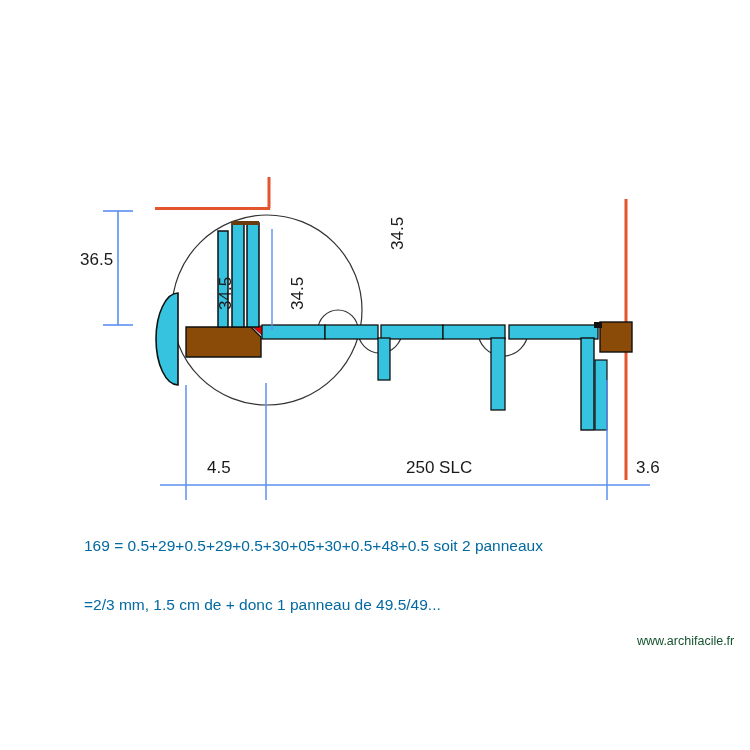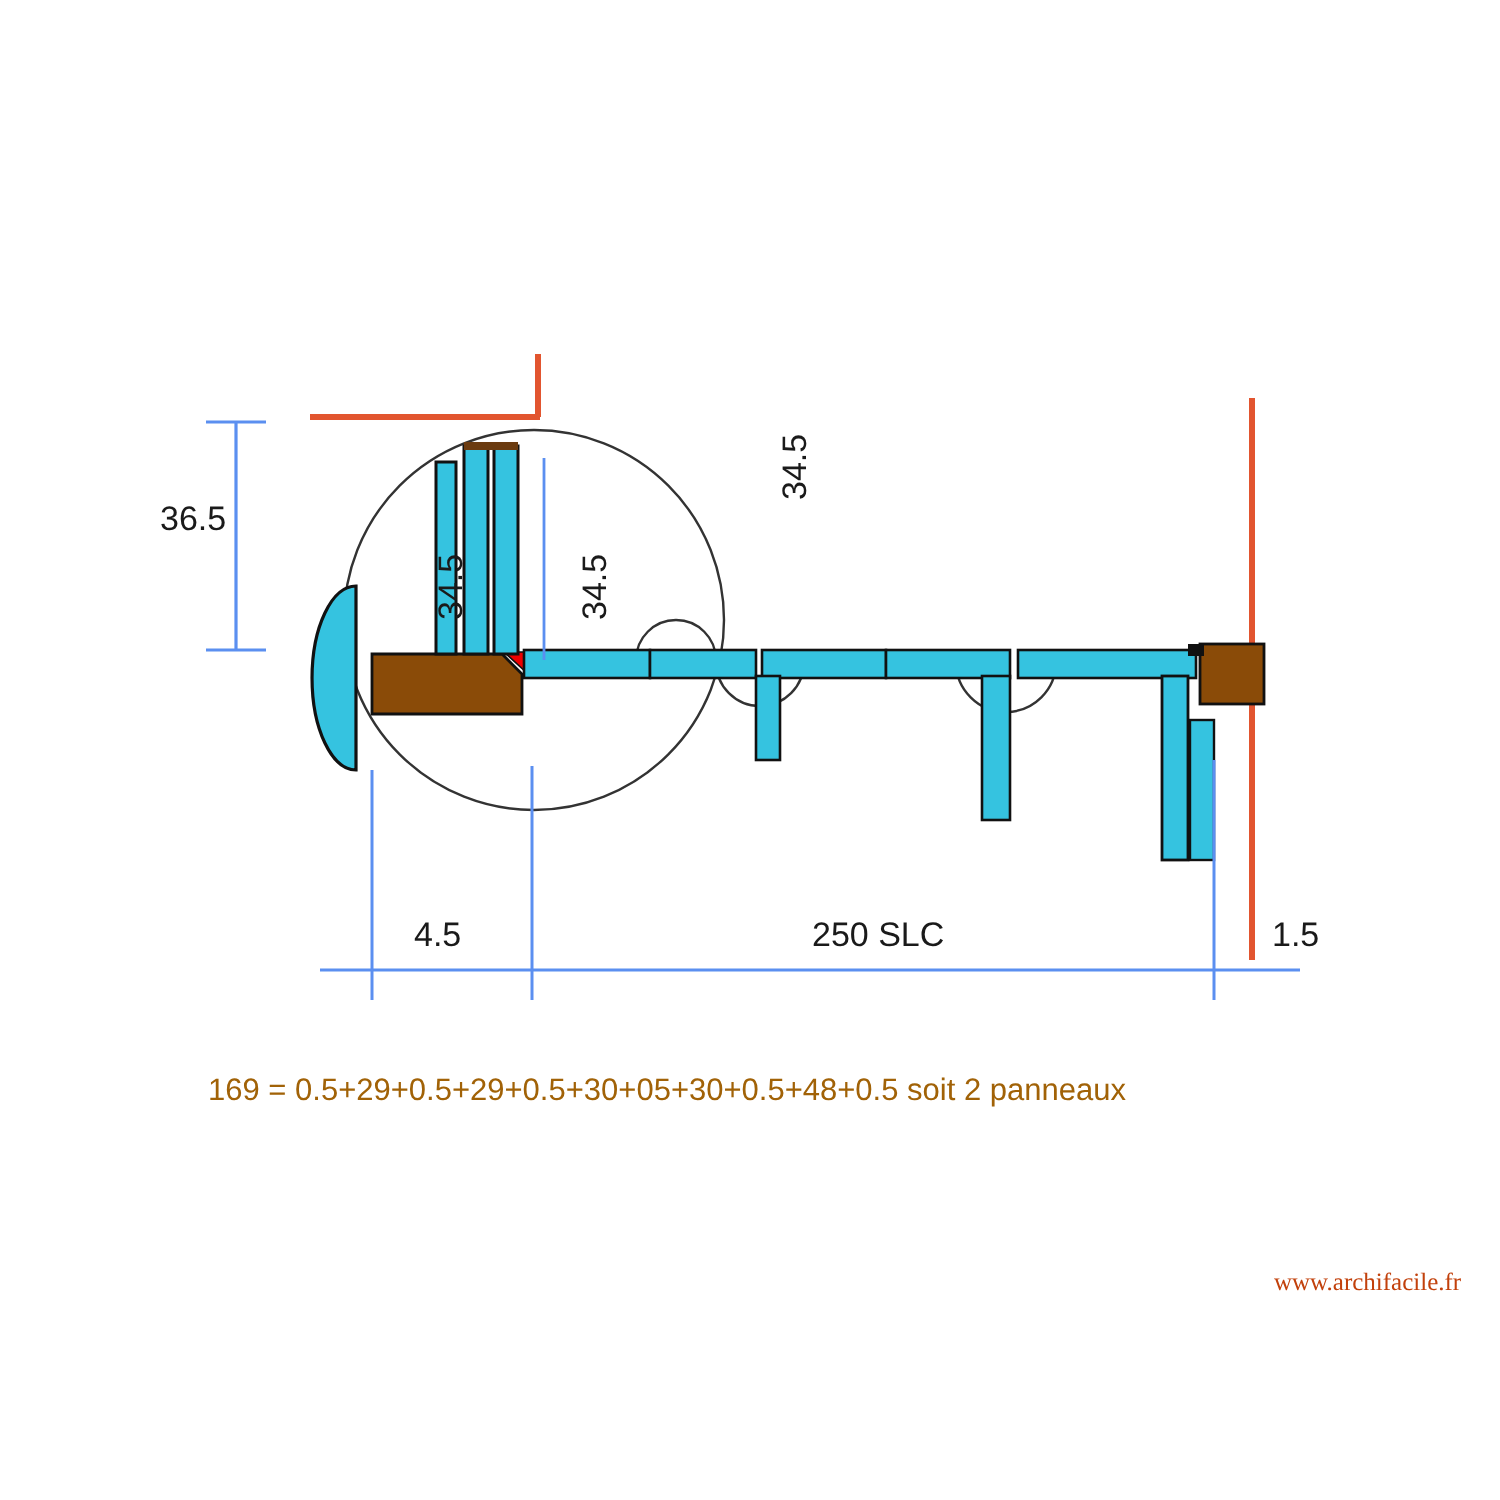--- a/index.html
+++ b/index.html
@@ -19,35 +19,34 @@
     left: 0;
     top: 0;
     width: 750px;
     height: 750px;
   }
   .note-block {
     position: absolute;
     left: 84px;
     top: 497px;
     width: 600px;
-    color: #a16207;
+    color: #0369a1;
     font-family: "Liberation Sans", sans-serif;
     font-size: 15.5px;
     line-height: 19.5px;
     white-space: pre-wrap;
-    margin-left: 20px;
   }
   .note-line { display: block; }
   .watermark {
     position: absolute;
     left: 637px;
     top: 634px;
-    font-family: Liberation Serif, serif;
+    font-family: Liberation Sans, sans-serif;
     font-size: 12.5px;
-    color: #c2410c;
+    color: #14532d;
   }
   .dim-label {
     position: absolute;
     font-family: "Liberation Sans", sans-serif;
     font-size: 17px;
     color: #1a1a1a;
     white-space: nowrap;
   }
   .dim-label.vert {
     transform: rotate(-90deg);
@@ -149,19 +148,20 @@
 <div class="dim-label vert" style="left:216px; top:310px;">34.5</div>
 
 <div class="dim-label vert" style="left:288px; top:310px;">34.5</div>
 
 <div class="dim-label vert" style="left:388px; top:250px;">34.5</div>
 
 <div class="dim-label" style="left:207px; top:458px;">4.5</div>
 
 <div class="dim-label" style="left:406px; top:458px;">250 SLC</div>
 
-<div class="dim-label" style="left:636px; top:458px;">1.5</div>
+<div class="dim-label" style="left:636px; top:458px;">3.6</div>
 
 <div class="note-block">
   <span class="note-line">169 = 0.5+29+0.5+29+0.5+30+05+30+0.5+48+0.5 soit 2 panneaux</span>
+  <span class="note-line">=2/3 mm, 1.5 cm de + donc 1 panneau de 49.5/49...</span>
 </div>
 
 <div class="watermark">www.archifacile.fr</div>
 
 </body></html>

